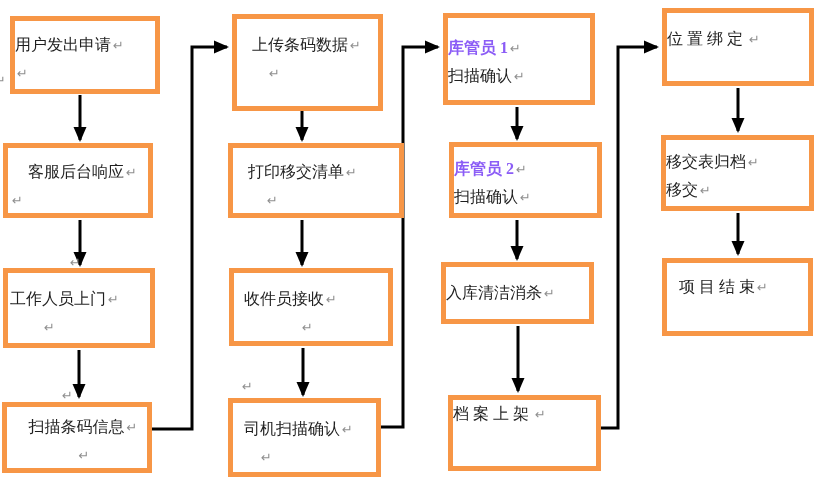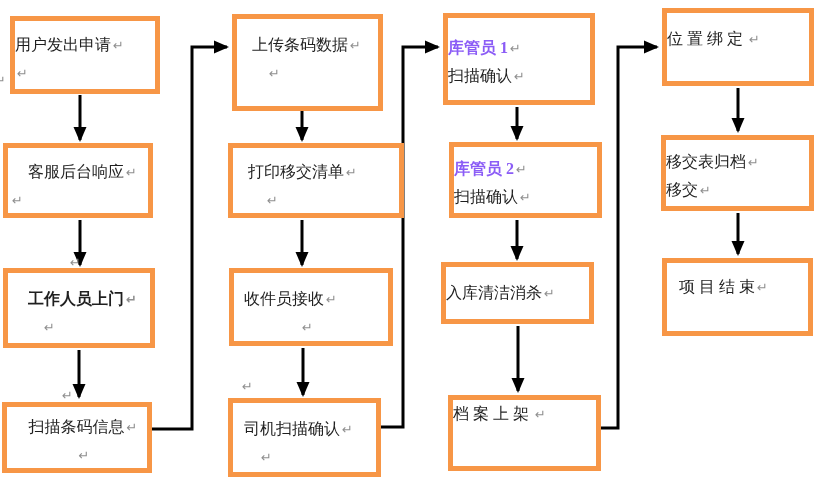--- a/index.html
+++ b/index.html
@@ -65,21 +65,21 @@
     <div class="line center"><span>用户发出申请</span><span class="mark">↵</span></div>
     <div class="line center"><span class="mark">↵</span></div>
   </div>
 
   <div class="box" style="left:3px;top:143px;width:150px;height:75px;padding-top:10px;">
     <div class="line" style="padding-left:20px;"><span>客服后台响应</span><span class="mark">↵</span></div>
     <div class="line" style="padding-left:2px;"><span class="mark">↵</span></div>
   </div>
 
   <div class="box" style="left:3px;top:268px;width:152px;height:80px;padding-top:12px;">
-    <div class="line" style="padding-left:20px;font-weight:bold;"><span>工作人员上门</span><span class="mark">↵</span></div>
+    <div class="line" style="padding-left:2px;"><span>工作人员上门</span><span class="mark">↵</span></div>
     <div class="line" style="padding-left:34px;"><span class="mark">↵</span></div>
   </div>
 
   <div class="box" style="left:2px;top:402px;width:150px;height:71px;padding-top:6px;text-align:center;">
     <div class="line" style="padding-left:12px;"><span>扫描条码信息</span><span class="mark">↵</span></div>
     <div class="line" style="padding-left:12px;"><span class="mark">↵</span></div>
   </div>
 
   <div class="box" style="left:232px;top:14px;width:151px;height:97px;padding-top:12px;">
     <div class="line" style="padding-left:15px;"><span>上传条码数据</span><span class="mark">↵</span></div>

